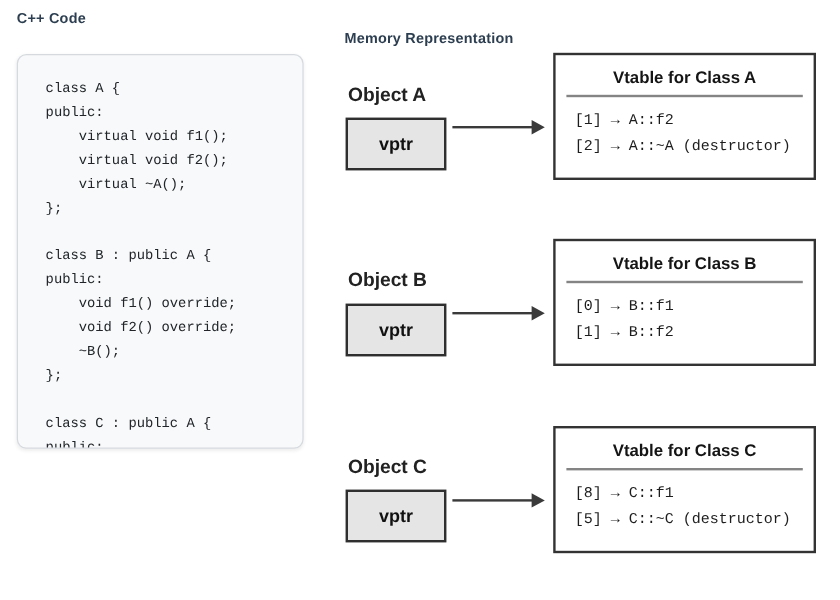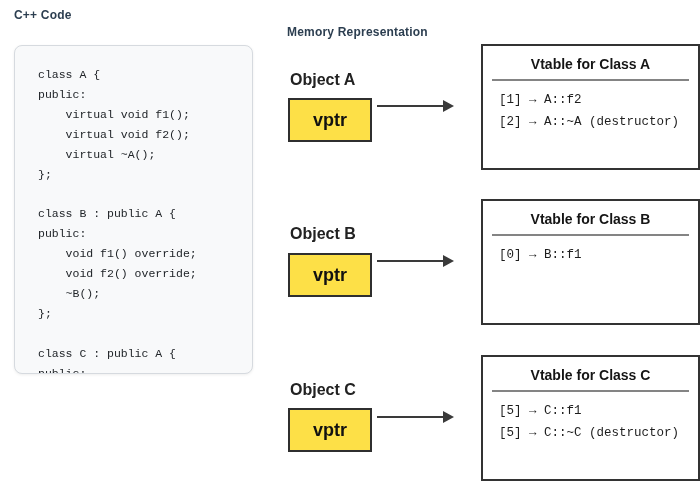--- a/index.html
+++ b/index.html
@@ -56,25 +56,25 @@
     color: #222222;
     white-space: nowrap;
   }
   .vptr-box {
     position: absolute;
     left: 288px;
     width: 84px;
     height: 44px;
     box-sizing: border-box;
     border: 2px solid #2f2f2f;
-    background: #fde047;
+    background: #e5e5e5;
     display: flex;
     align-items: center;
     justify-content: center;
-    font-size: 18px;
+    font-size: 15px;
     font-weight: bold;
     color: #111111;
   }
   .arrow {
     position: absolute;
     left: 377px;
     width: 77px;
     height: 12px;
   }
   .arrow-line {
@@ -92,25 +92,24 @@
     width: 0;
     height: 0;
     border-left: 11px solid #3a3a3a;
     border-top: 6px solid transparent;
     border-bottom: 6px solid transparent;
   }
   .vtable-box {
     position: absolute;
     left: 461px;
     width: 219px;
-    height: 126px;
+    height: 106px;
     box-sizing: border-box;
     border: 2px solid #333333;
     background: #ffffff;
-    margin-left: 20px;
   }
   .vtable-title {
     margin-top: 10px;
     text-align: center;
     font-size: 14px;
     font-weight: bold;
     color: #151515;
     white-space: nowrap;
   }
   .vtable-sep {
@@ -185,33 +184,34 @@
   </div>
   <div class="arrow" id="arrow-b">
     <div class="arrow-line"></div>
     <div class="arrow-head"></div>
   </div>
   <div class="vtable-box" id="vtable-b">
     <div class="vtable-title">Vtable for Class B</div>
     <div class="vtable-sep"></div>
     <div class="vtable-entries">
       <div class="entry">[0] → B::f1</div>
+      <div class="entry">[1] → B::f2</div>
     </div>
   </div>
 
   <div class="obj-label" id="label-c">Object C</div>
   <div class="vptr-box" id="vptr-c">
     <span>vptr</span>
   </div>
   <div class="arrow" id="arrow-c">
     <div class="arrow-line"></div>
     <div class="arrow-head"></div>
   </div>
   <div class="vtable-box" id="vtable-c">
     <div class="vtable-title">Vtable for Class C</div>
     <div class="vtable-sep"></div>
     <div class="vtable-entries">
-      <div class="entry">[5] → C::f1</div>
+      <div class="entry">[8] → C::f1</div>
       <div class="entry">[5] → C::~C (destructor)</div>
     </div>
   </div>
 
 </div>
 
 </body></html>

